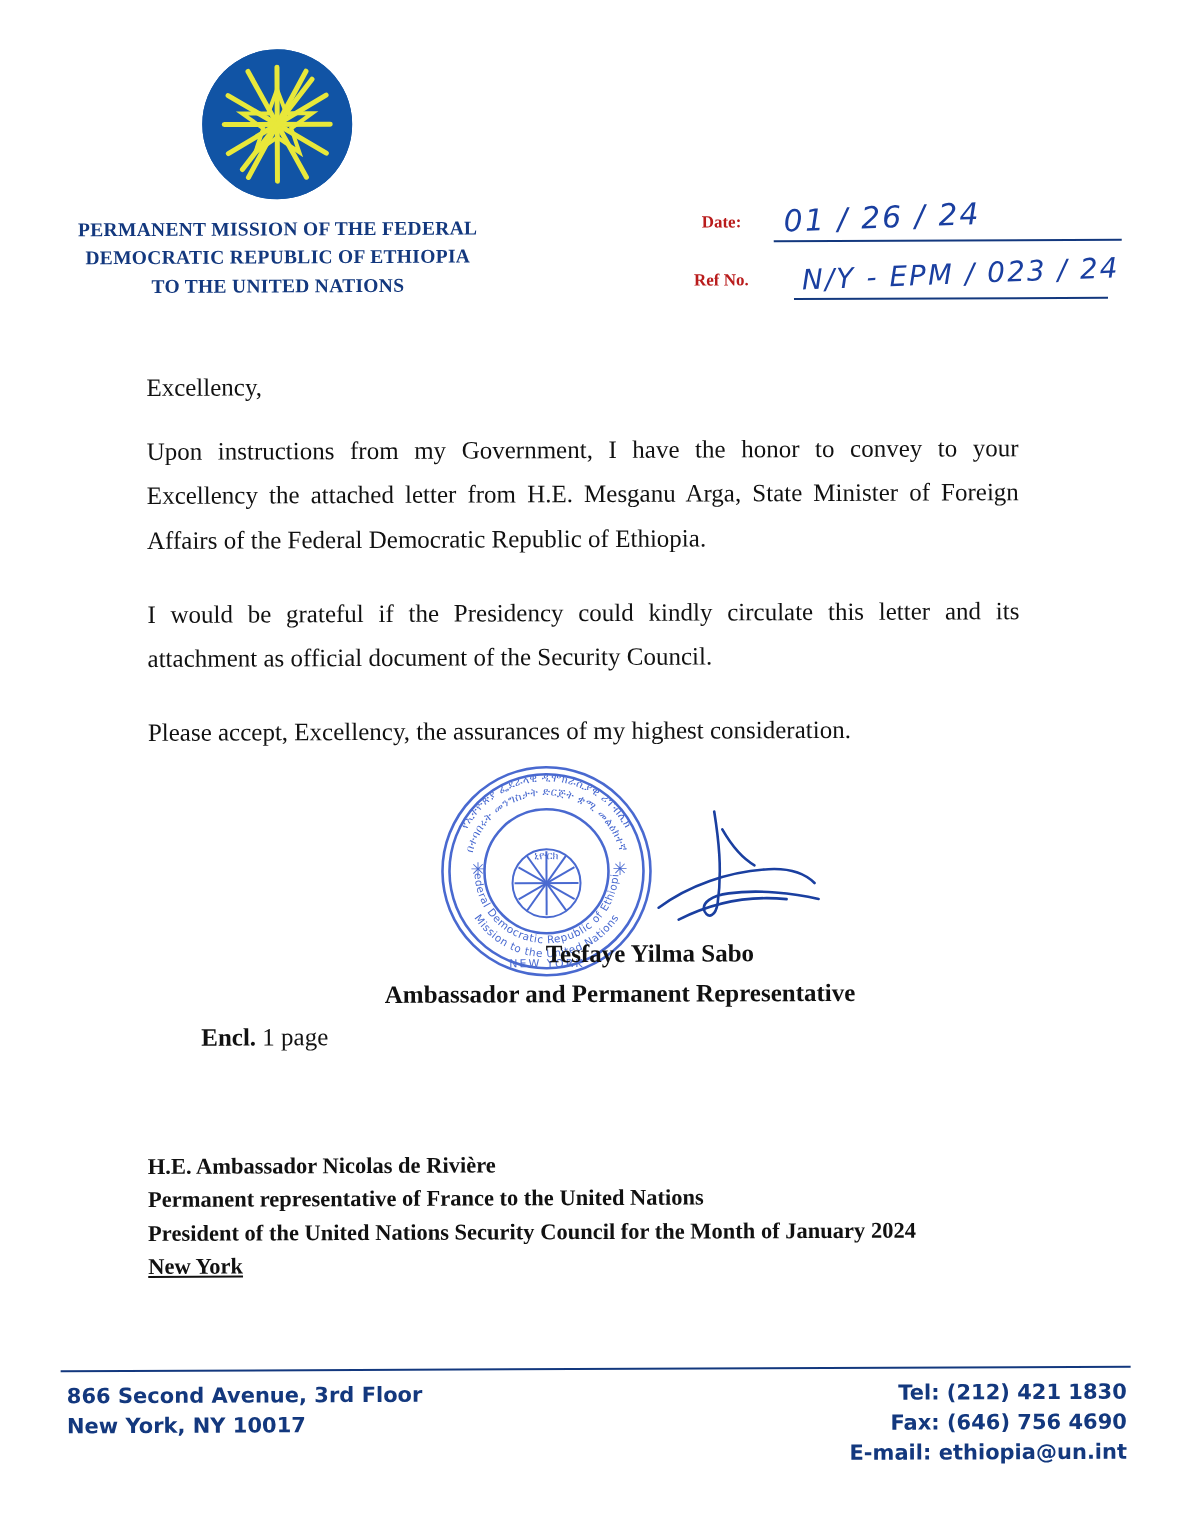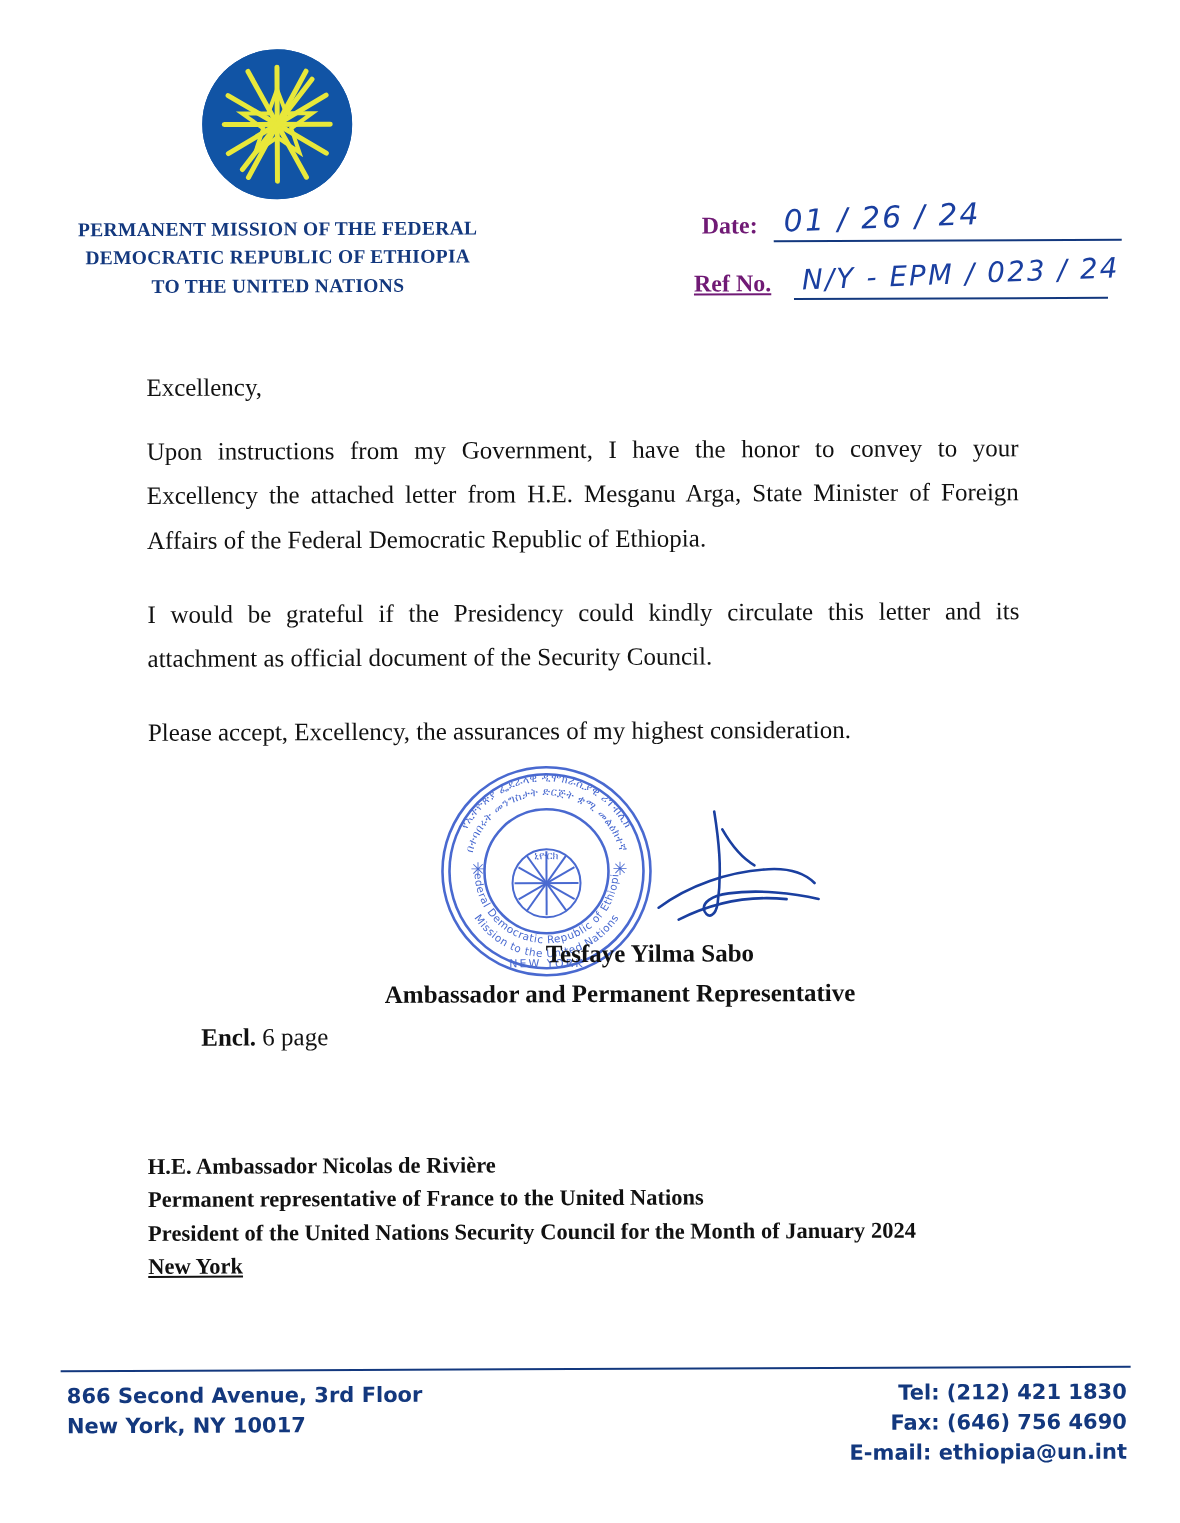--- a/index.html
+++ b/index.html
@@ -62,24 +62,24 @@
   }
   .meta-row {
     position: relative;
     height: 58px;
   }
   .meta-label {
     position: absolute;
     left: 0;
     top: 8px;
     font-weight: bold;
-    font-size: 24px;
-    color: #701a75;
-  }
-  .meta-row.ref .meta-label { left: -8px; text-decoration: underline; }
+    font-size: 17px;
+    color: #b91c1c;
+  }
+  .meta-row.ref .meta-label { left: -8px; }
   .meta-line {
     position: absolute;
     left: 72px;
     right: 0;
     top: 36px;
     border-bottom: 2px solid #13387e;
   }
   .meta-row.ref .meta-line { left: 92px; right: 14px; }
   .meta-value {
     position: absolute;
@@ -311,21 +311,21 @@
         </g>
       </svg>
     </div>
 
     <div class="sig-name">Tesfaye Yilma Sabo</div>
     <div class="sig-title">Ambassador and Permanent Representative</div>
   </div>
 
   <div class="encl">
     <b>Encl.</b>
-    <span>6 page</span>
+    <span>1 page</span>
   </div>
 
   <div class="addressee">
     <div>H.E. Ambassador Nicolas de Rivière</div>
     <div>Permanent representative of France to the United Nations</div>
     <div>President of the United Nations Security Council for the Month of January 2024</div>
     <div class="city">New York</div>
   </div>
 
   <div class="footer-rule"></div>

